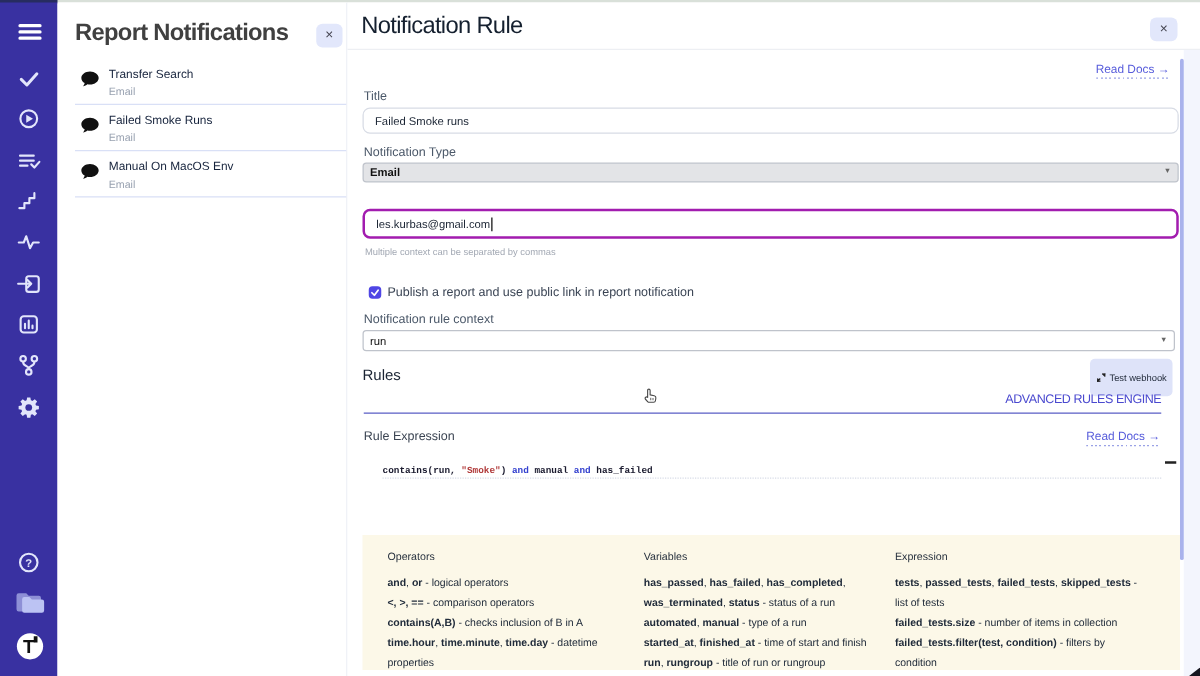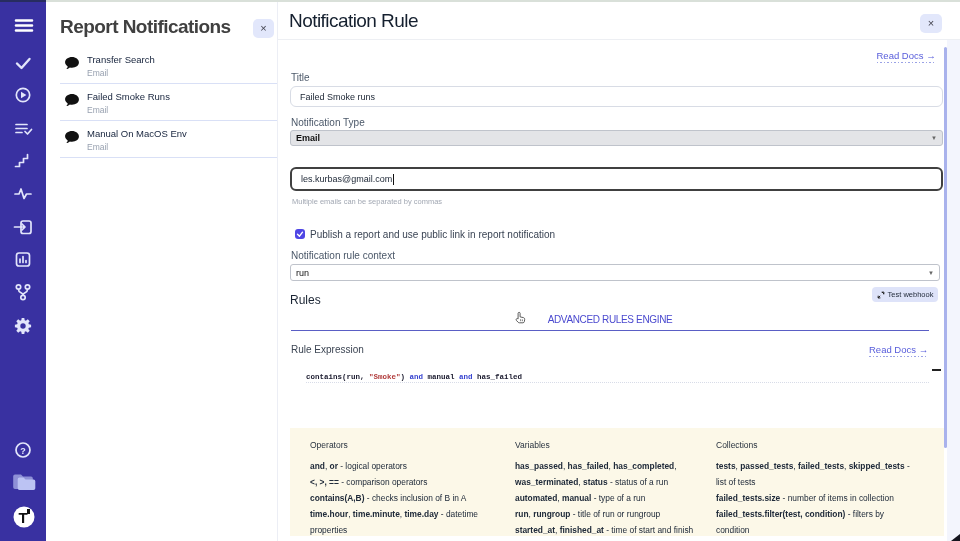--- a/index.html
+++ b/index.html
@@ -28,31 +28,31 @@
 #rd1{left:876.5px;top:50px}
 label.flabel{position:absolute;font-size:10px;color:#4b5869}
 .inp{position:absolute;background:#fff;border:1px solid #d8dce5;border-radius:6px;font-size:9px;color:#1a2433;padding-left:9px;display:flex;align-items:center}
 #lb1{left:291px;top:71.5px}
 #in1{left:290px;top:86px;width:653px;height:21px}
 #lb2{left:291px;top:117px}
 .sel{position:absolute;border:1px solid #bfc3cb;border-radius:3px;font-size:9px;color:#111;padding-left:5px;display:flex;align-items:center}
 .sel .ar{position:absolute;right:5px;top:50%;transform:translateY(-55%);font-size:6px;color:#666}
 #in2{left:290px;top:130px;width:653px;height:16px;background:#e3e4e7}
 #lb3{left:291px;top:168px}
-#in3{left:290px;top:167px;width:653px;height:24px;border:2px solid #404040}
+#in3{left:290px;top:167px;width:653px;height:24px;border:2px solid #a21caf}
 #caret{display:inline-block;width:1px;height:11px;background:#111;margin-left:1px}
 #helper{left:292px;top:197px;font-size:7.5px;color:#a2a8b3}
 #cbx{left:295px;top:229px;width:10px;height:10px;background:#4f46e5;border-radius:3px}
 #cbx svg{position:absolute;left:1px;top:1px}
 #cblabel{left:310px;top:229px;font-size:10px;color:#3a4454}
 #lb4{left:291px;top:250px}
 #in4{left:290px;top:264px;width:650px;height:17px;background:#fff}
 #rules{left:290px;top:292.5px;font-size:12px;font-weight:normal;color:#1a2433}
-#testwb{left:872px;top:287px;width:66px;height:15px;background:#dee3f9;border-radius:4px;font-size:7.5px;color:#252e3e;display:flex;align-items:center;justify-content:center;gap:3px}
-#are{left:291px;top:313.5px;width:638px;text-align:center;font-size:10px;letter-spacing:-0.35px;color:#4a49cf}
+#testwb{left:872px;top:287px;width:66px;height:30px;background:#dee3f9;border-radius:4px;font-size:7.5px;color:#252e3e;display:flex;align-items:center;justify-content:center;gap:3px}
+#are{left:291px;top:313.5px;width:638px;text-align:right;font-size:10px;letter-spacing:-0.35px;color:#4a49cf}
 #hr1{left:291px;top:330px;width:638px;height:1px;background:#5a5ec5}
 #lb5{left:291px;top:344px;font-size:10px;color:#3c4553}
 #rd2{left:869px;top:344px}
 #code{left:306px;top:372.5px;font-family:"Liberation Mono",monospace;font-size:7.5px;font-weight:bold;color:#1a1a2e;white-space:pre}
 #codeline{left:306px;top:382px;width:623px;height:1px;border-bottom:1px dotted #d8dce8}
 #dash{left:932px;top:369px;width:9px;height:2px;background:#222}
 .red{color:#b13b3b}.blu{color:#3441cf}
 #ypanel{left:290px;top:428px;width:654px;height:107.5px;background:#fcf8e8}
 .doccol{position:absolute;top:440px;width:212px;font-size:8.4px;color:#202b3a}
 .doccol .dh{margin-bottom:8px;color:#28323f;font-size:8.5px}
@@ -149,21 +149,21 @@
 <div class="abs readdocs" id="rd1">Read Docs →</div>
 <label class="flabel" id="lb1">Title</label>
 <div class="inp" id="in1">Failed Smoke runs</div>
 <label class="flabel" id="lb2">Notification Type</label>
 <div class="sel" id="in2">
     <b>Email</b>
     <span class="ar">▼</span>
   </div>
 <label class="flabel" id="lb3">Emails</label>
 <div class="inp" id="in3">les.kurbas@gmail.com<span id="caret"></span></div>
-<div class="abs" id="helper">Multiple emails can be separated by commas</div>
+<div class="abs" id="helper">Multiple context can be separated by commas</div>
 <div class="abs" id="cbx">
     <svg width="8" height="8" viewBox="0 0 8 8">
       <path d="M1.5 4.2l2 2 3-4" stroke="#fff" stroke-width="1.4" fill="none" stroke-linecap="round" stroke-linejoin="round"></path>
     </svg>
   </div>
 <div class="abs" id="cblabel">Publish a report and use public link in report notification</div>
 <label class="flabel" id="lb4">Notification rule context</label>
 <div class="sel" id="in4">run<span class="ar">▼</span></div>
 <div class="abs" id="rules">Rules</div>
 <div class="abs" id="testwb"><svg width="8" height="8" viewBox="0 0 8 8">
@@ -187,25 +187,25 @@
   <div class="dl"><b>&lt;, &gt;, ==</b> - comparison operators</div>
   <div class="dl"><b>contains(A,B)</b> - checks inclusion of B in A</div>
   <div class="dl"><b>time.hour</b>, <b>time.minute</b>, <b>time.day</b> - datetime</div>
   <div class="dl">properties</div>
 </div>
 <div class="doccol" id="dc2">
   <div class="dh">Variables</div>
   <div class="dl"><b>has_passed</b>, <b>has_failed</b>, <b>has_completed</b>,</div>
   <div class="dl"><b>was_terminated</b>, <b>status</b> - status of a run</div>
   <div class="dl"><b>automated</b>, <b>manual</b> - type of a run</div>
+  <div class="dl"><b>started_at</b>, <b>finished_at</b> - time of start and finish</div>
   <div class="dl"><b>run</b>, <b>rungroup</b> - title of run or rungroup</div>
-  <div class="dl"><b>started_at</b>, <b>finished_at</b> - time of start and finish</div>
 </div>
 <div class="doccol" id="dc3">
-  <div class="dh">Collections</div>
+  <div class="dh">Expression</div>
   <div class="dl"><b>tests</b>, <b>passed_tests</b>, <b>failed_tests</b>, <b>skipped_tests</b> -</div>
   <div class="dl">list of tests</div>
   <div class="dl"><b>failed_tests.size</b> - number of items in collection</div>
   <div class="dl"><b>failed_tests.filter(test, condition)</b> - filters by</div>
   <div class="dl">condition</div>
 </div>
 <div class="abs" id="sbtrack"></div>
 <div class="abs" id="sbthumb"></div>
 <div class="abs" id="corner"></div>
 

